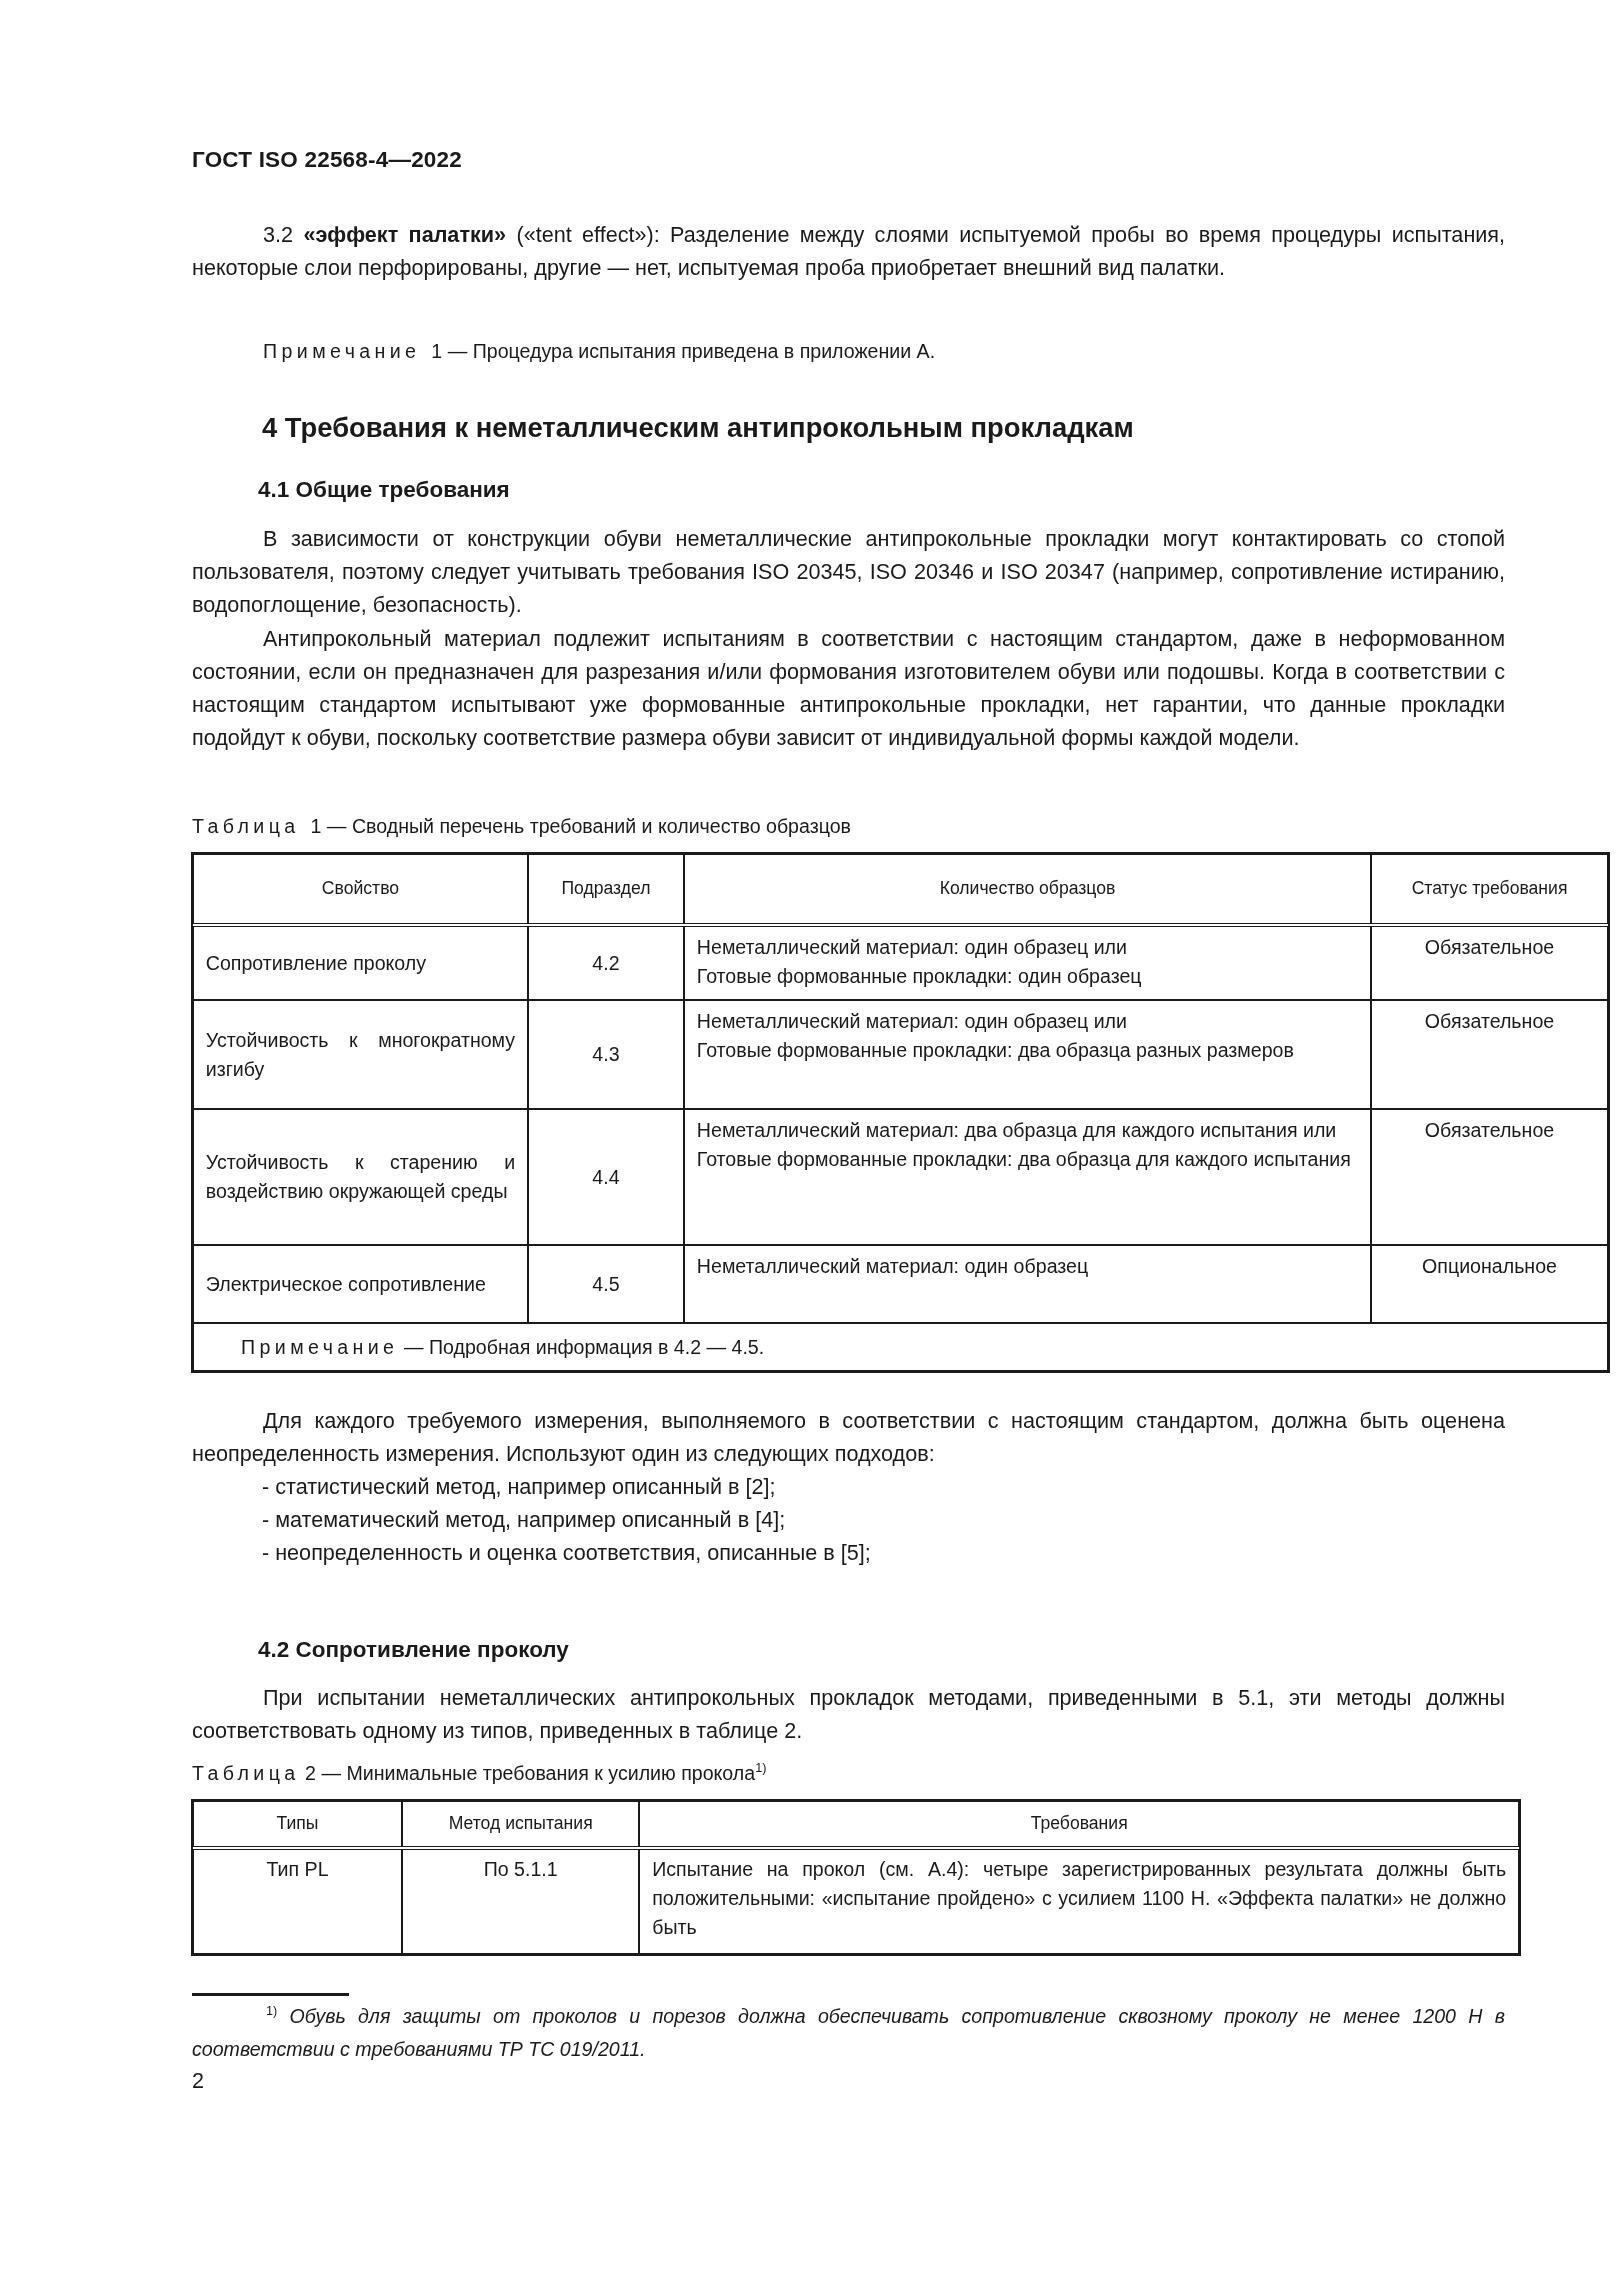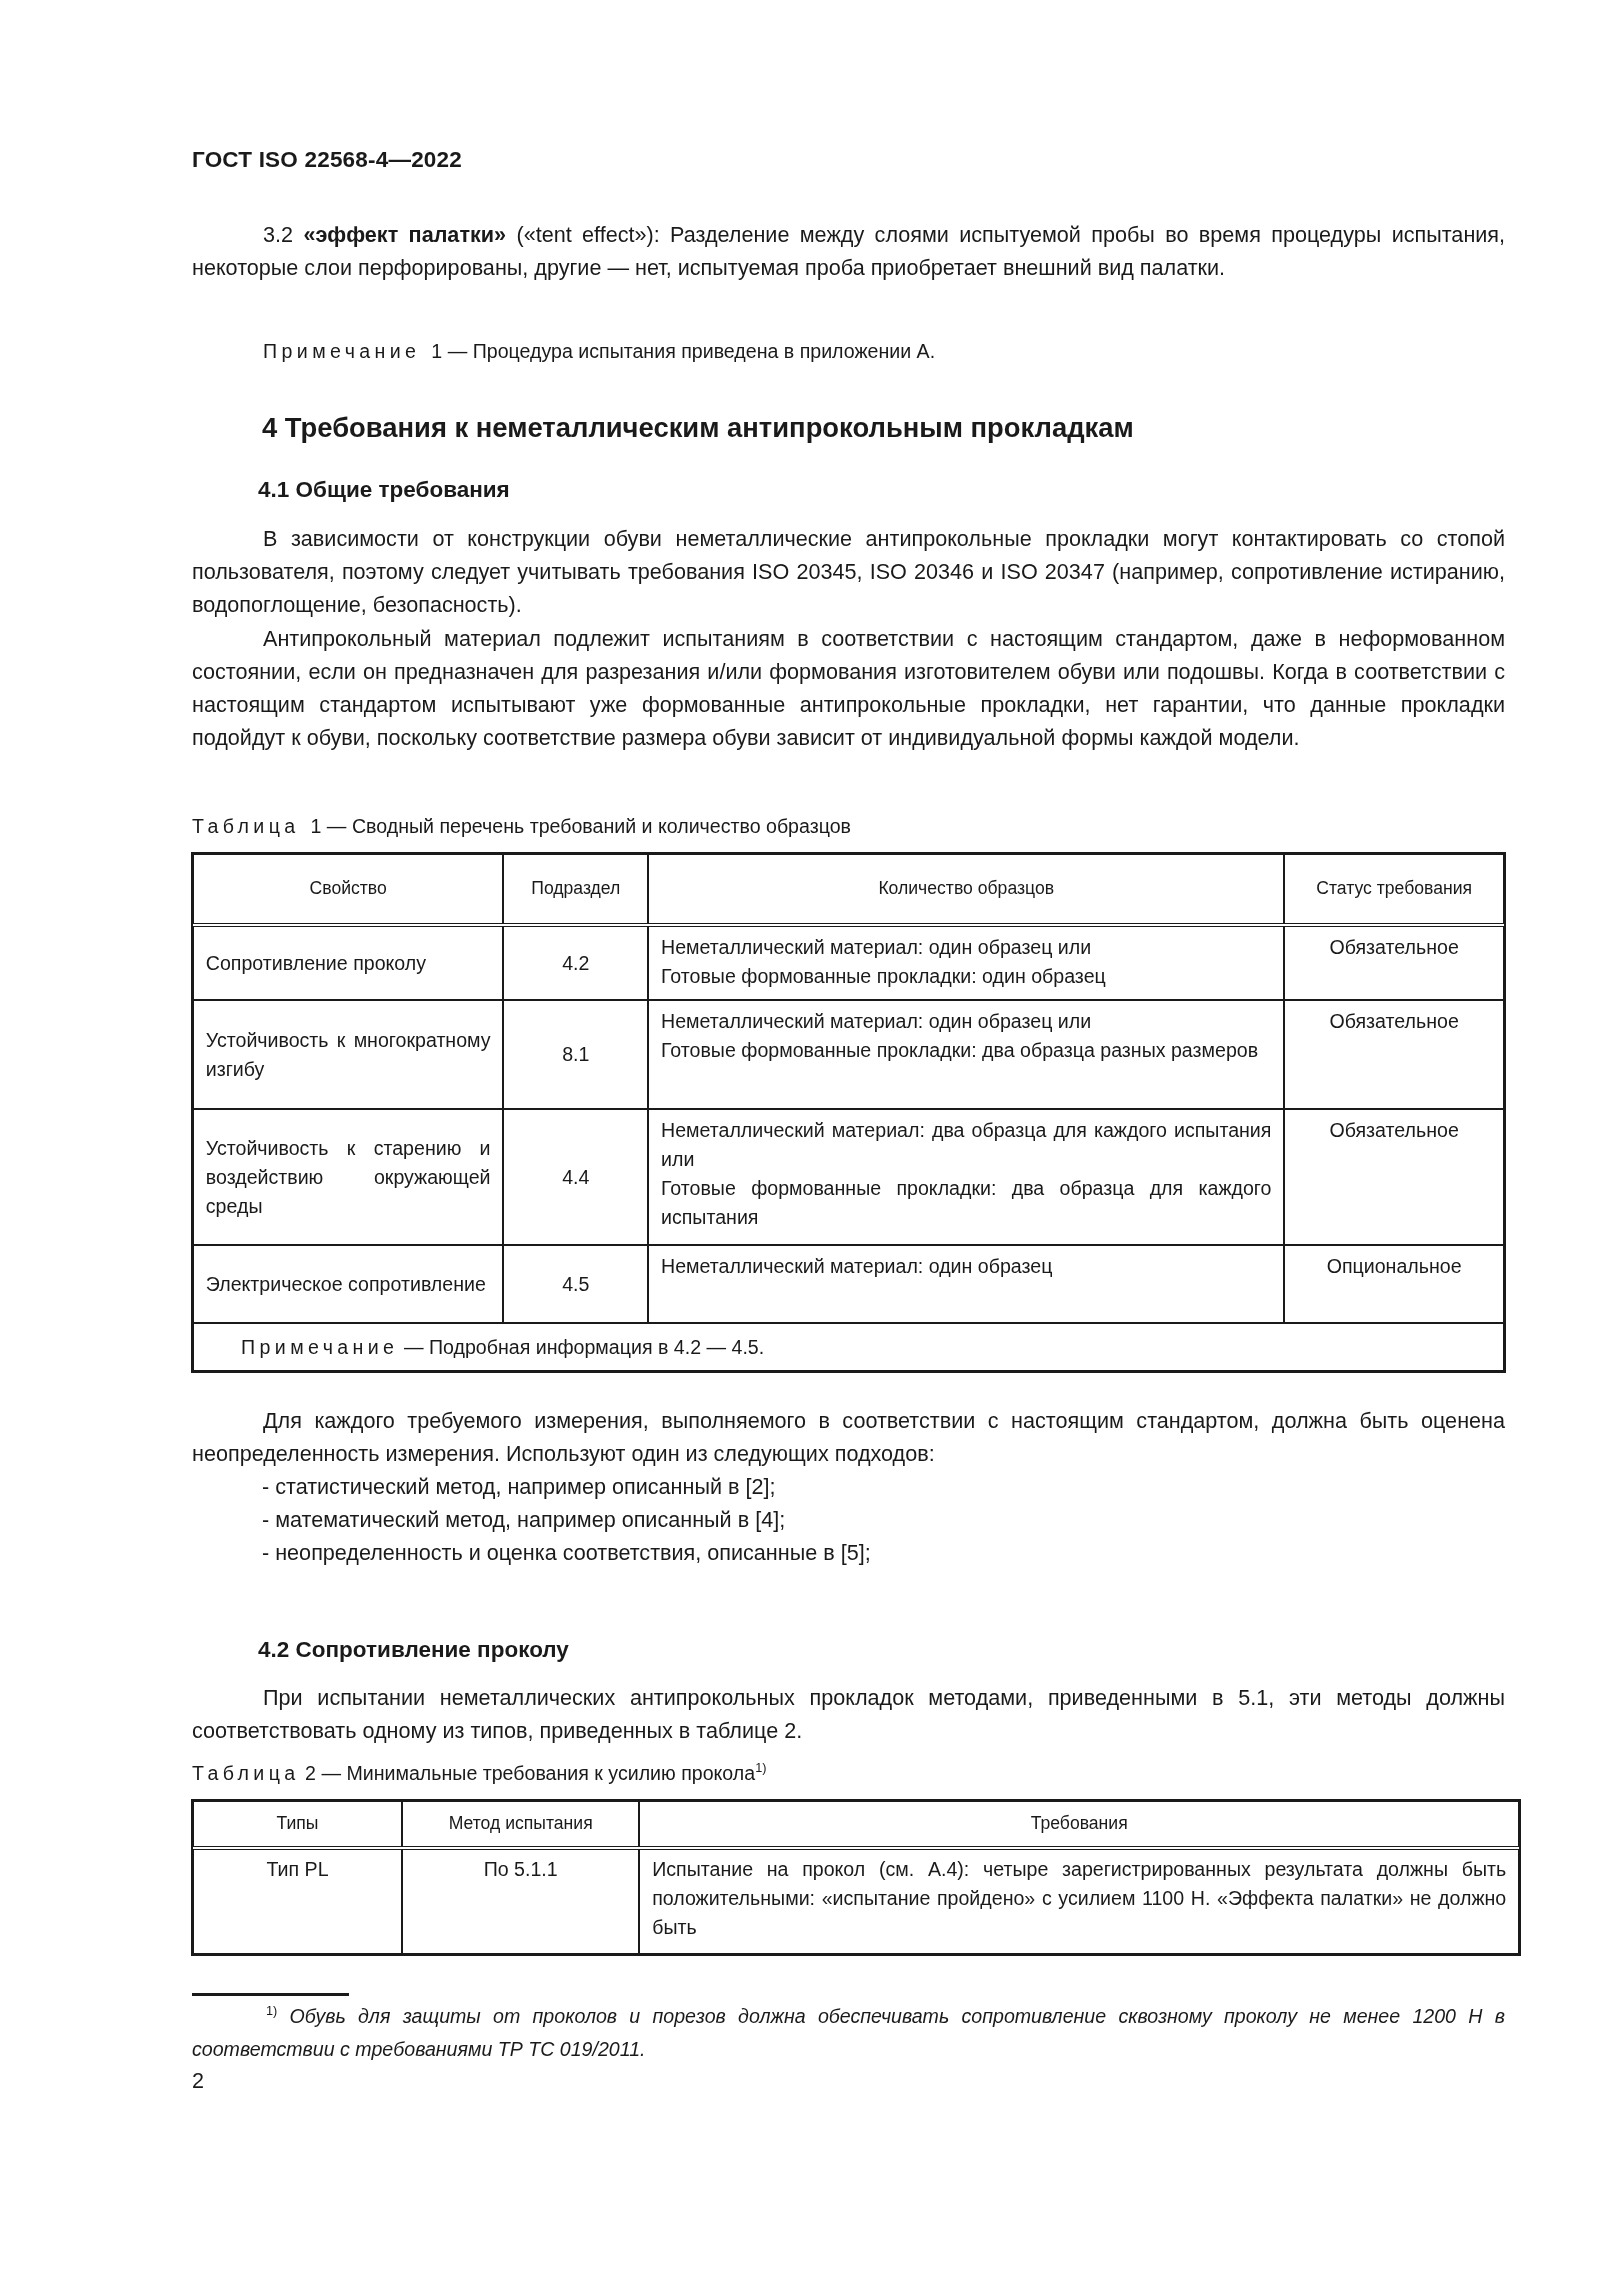--- a/index.html
+++ b/index.html
@@ -54,21 +54,21 @@
   <span class="ind"></span><span>В зависимости от конструкции обуви неметаллические антипрокольные прокладки могут контактировать со стопой пользователя, поэтому следует учитывать требования ISO 20345, ISO 20346 и ISO 20347 (например, сопротивление истиранию, водопоглощение, безопасность).</span>
 </div>
 <div class="para" style="top:622px;">
   <span class="ind"></span><span>Антипрокольный материал подлежит испытаниям в соответствии с настоящим стандартом, даже в неформованном состоянии, если он предназначен для разрезания и/или формования изготовителем обуви или подошвы. Когда в соответствии с настоящим стандартом испытывают уже формованные антипрокольные прокладки, нет гарантии, что данные прокладки подойдут к обуви, поскольку соответствие размера обуви зависит от индивидуальной формы каждой модели.</span>
 </div>
 
 <div class="caption" style="top:815px;">
   <span class="spaced">Таблица</span>&nbsp;&nbsp;<span>1 — Сводный перечень требований и количество образцов</span>
 </div>
 
-<table class="t outer" style="left:192px; top:853px; width:1313px;">
+<table class="t outer" style="left:192px; top:853px; width:1417px;">
   <colgroup>
       <col style="width:311px">
       <col style="width:145px">
       <col style="width:638px">
       <col style="width:220px">
     </colgroup>
   <tbody>
       <tr class="hdr" style="height:71px;">
     <th>Свойство</th>
     <th>Подраздел</th>
@@ -79,21 +79,21 @@
     <td class="mid">Сопротивление проколу</td>
     <td class="c mid">4.2</td>
     <td style="padding-top:5.9px;">
       <div>Неметаллический материал: один образец или</div>
       <div>Готовые формованные прокладки: один образец</div>
     </td>
     <td class="c" style="padding-top:5.9px;">Обязательное</td>
   </tr>
   <tr style="height:109px;">
     <td class="mid just">Устойчивость к многократному изгибу</td>
-    <td class="c mid">8.1</td>
+    <td class="c mid">4.3</td>
     <td class="just" style="padding-top:5.9px;">
       <div>Неметаллический материал: один образец или</div>
       <div>Готовые формованные прокладки: два образца разных размеров</div>
     </td>
     <td class="c" style="padding-top:5.9px;">Обязательное</td>
   </tr>
   <tr style="height:136px;">
     <td class="mid just">Устойчивость к старению и воздействию окружающей среды</td>
     <td class="c mid">4.4</td>
     <td class="just" style="padding-top:5.9px;">

